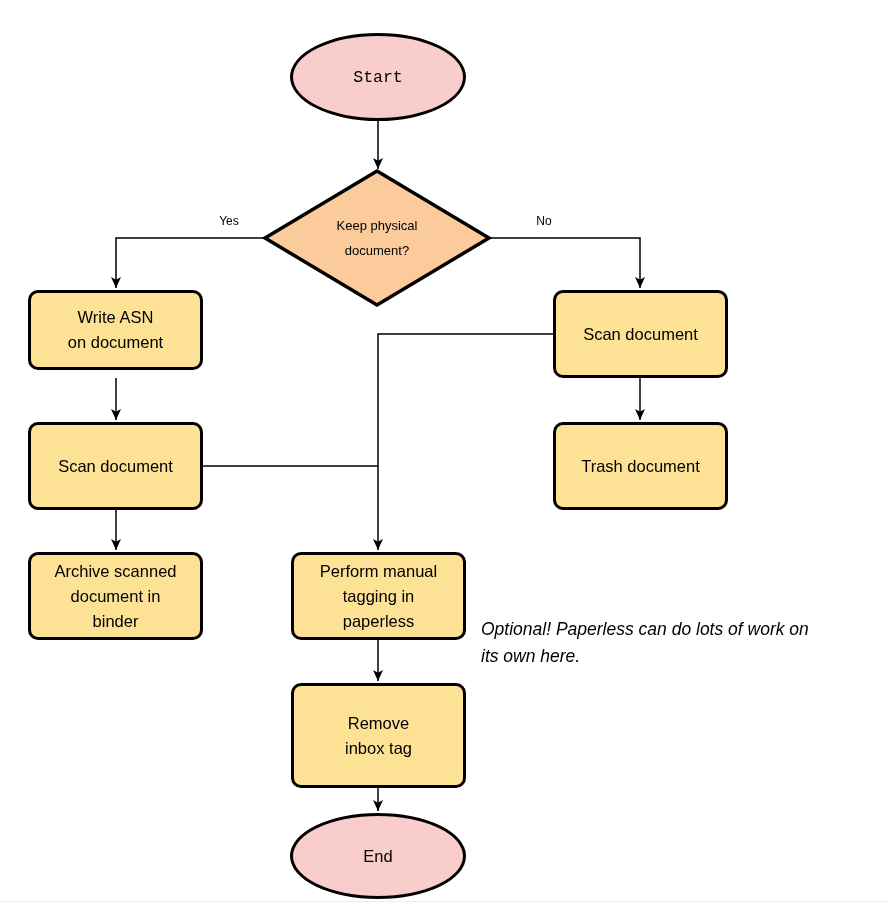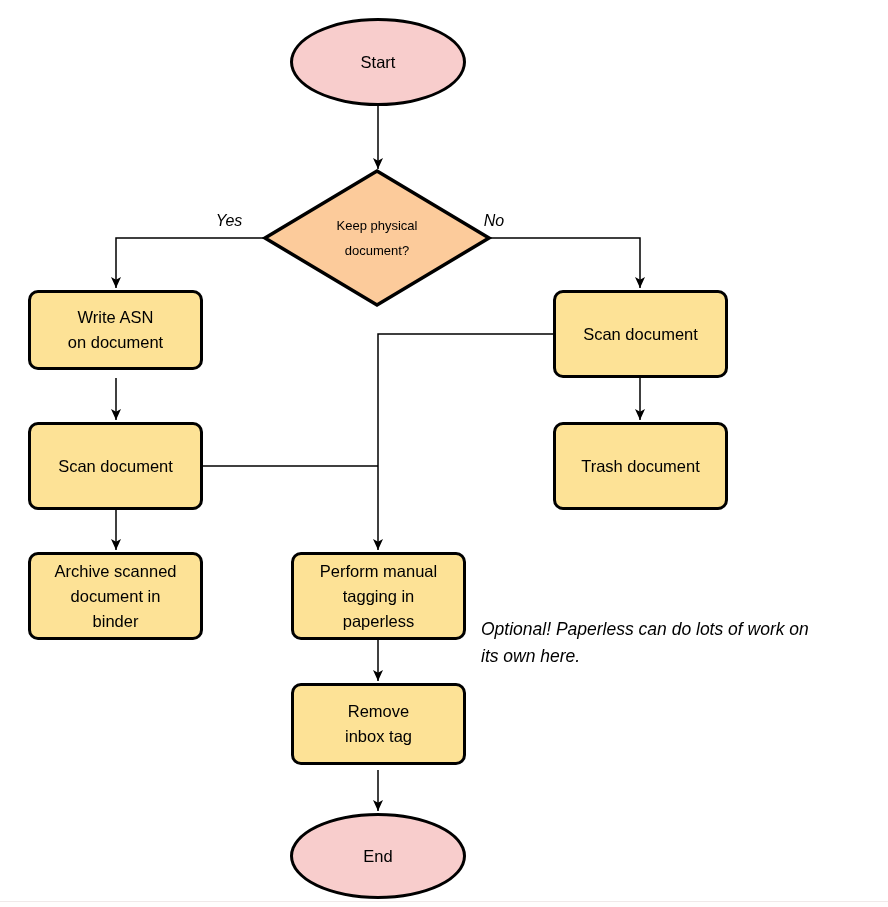--- a/index.html
+++ b/index.html
@@ -18,21 +18,21 @@
   .node .lbl { white-space:pre-line; }
   .process { background:var(--yellow,#fde296); border:3px solid #000; border-radius:10px; }
   .terminator { background:var(--pink,#f8cdcc); border:3px solid #000; border-radius:50%; }
   .decision-wrap { position:absolute; }
   .decision-wrap polygon { fill:var(--orange,#fccb9b); stroke:#000; stroke-width:3.5; }
   .decision-label {
     position:absolute; inset:0; display:flex; align-items:center; justify-content:center;
     text-align:center; font-size:13px; line-height:25px; white-space:pre-line;
   }
   .edge-label {
-    position:absolute; font-size:16px; text-align:center; line-height:18px;font-style:italic;
+    position:absolute; font-size:12px; text-align:center; line-height:18px;
   }
   .note {
     position:absolute; font-style:italic; font-size:17.5px; line-height:26.5px;
     white-space:pre-line; text-align:left;margin-top:28px;
   }
   .bottom-line {
     position:absolute; left:0; top:901px; width:888px; height:6px;
     background:#fffdfd; border-top:1px solid #f0e9e9;
   }
 </style>
@@ -52,34 +52,34 @@
     <path class="edge" d="M489,238 L640,238 L640,288" marker-end="url(#arrow)"></path>
     <path class="edge" d="M116,378 L116,420" marker-end="url(#arrow)"></path>
     <path class="edge" d="M116,510 L116,550" marker-end="url(#arrow)"></path>
     <path class="edge" d="M640,378 L640,420" marker-end="url(#arrow)"></path>
     <path class="edge" d="M553,334 L378,334 L378,550" marker-end="url(#arrow)"></path>
     <path class="edge" d="M203,466 L378,466"></path>
     <path class="edge" d="M378,640 L378,681" marker-end="url(#arrow)"></path>
     <path class="edge" d="M378,770 L378,811" marker-end="url(#arrow)"></path>
   </svg>
 
-  <div class="node terminator" style="left:290px; top:18px; width:176px; height:88px;">
+  <div class="node terminator" style="left:290px; top:33px; width:176px; height:88px;font-family:Liberation Mono, monospace;">
     <span class="lbl">Start</span>
   </div>
 
   <div class="decision-wrap" style="left:262px; top:168px; width:230px; height:140px;">
     <svg width="230" height="140" viewBox="0 0 230 140">
       <polygon points="115,3 227,70 115,137 3,70"></polygon>
     </svg>
     <div class="decision-label">Keep physical
 document?</div>
   </div>
 
   <div class="edge-label" style="left:203px; top:212px; width:52px;">Yes</div>
-  <div class="edge-label" style="left:469px; top:212px; width:50px;">No</div>
+  <div class="edge-label" style="left:519px; top:212px; width:50px;">No</div>
 
   <div class="node process" style="left:28px; top:290px; width:175px; height:80px;">
     <span class="lbl">Write ASN
 on document</span>
   </div>
 
   <div class="node process" style="left:28px; top:422px; width:175px; height:88px;">
     <span class="lbl">Scan document</span>
   </div>
 
@@ -99,21 +99,21 @@
 paperless</span>
   </div>
 
   <div class="node process" style="left:553px; top:422px; width:175px; height:88px;">
     <span class="lbl">Trash document</span>
   </div>
 
   <div class="note" style="left:481px; top:588px; width:400px;">Optional! Paperless can do lots of work on
 its own here.</div>
 
-  <div class="node process" style="left:291px; top:683px; width:175px; height:82px;">
+  <div class="node process" style="left:291px; top:683px; width:175px; height:105px;">
     <span class="lbl">Remove
 inbox tag</span>
   </div>
 
   <div class="node terminator" style="left:290px; top:813px; width:176px; height:86px;">
     <span class="lbl">End</span>
   </div>
 
   <div class="bottom-line"></div>
 </div>

